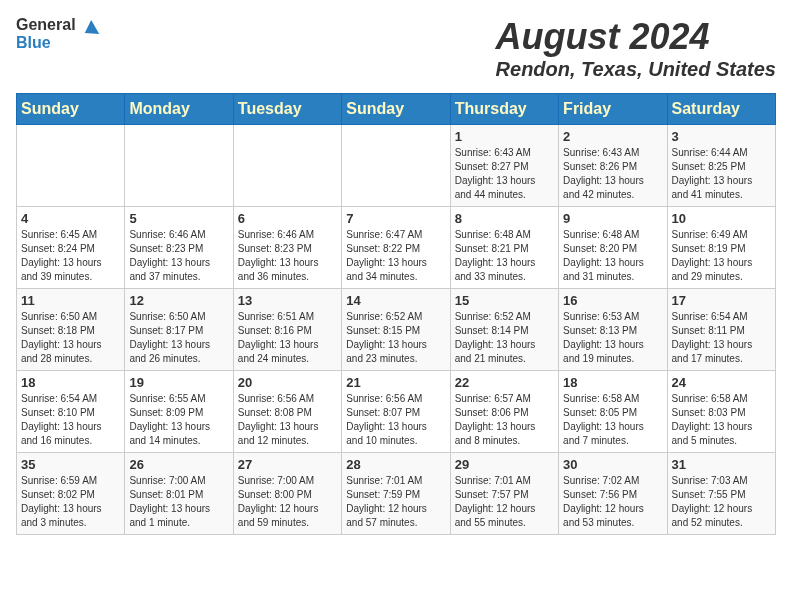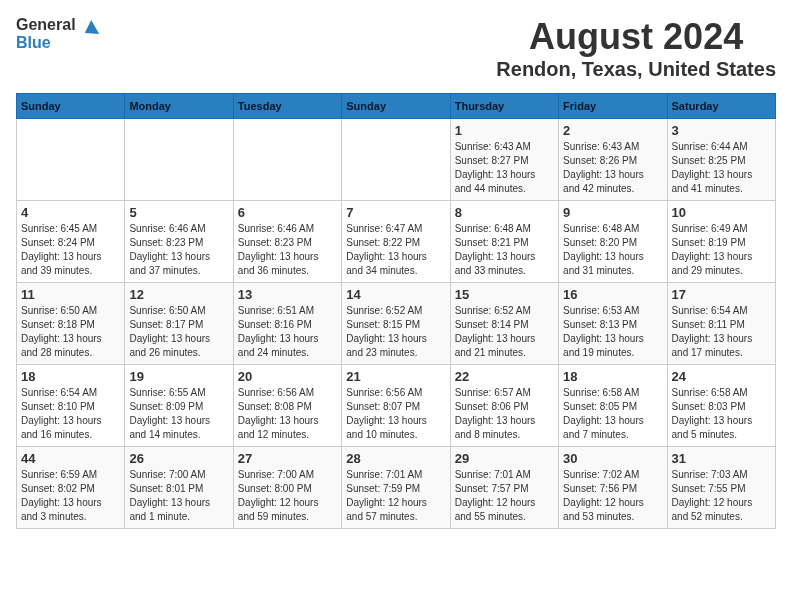--- a/index.html
+++ b/index.html
@@ -16,43 +16,44 @@
       align-items: flex-start;
       margin-bottom: 12px;
       gap: 38px;
     }
     .logo {
       display: flex;
       align-items: center;
       gap: 4px;
     }
     .title-area {
-      text-align: center;
+      text-align: left;
+      font-style: italic;
     }
     .main-title {
       font-size: 36px;
       font-weight: bold;
       color: #333;
     }
     .subtitle {
       font-size: 20px;
       color: #333;
       font-weight: bold;
     }
     .calendar {
       width: 100%;
       border-collapse: collapse;
       font-size: 11px;
     }
     .calendar thead tr th {
       background-color: #2a7fc1;
-      color: #0f172a;
+      color: #fef9c3;
       padding: 6px 4px;
       text-align: left;
-      font-size: 11px;
+      font-size: 16px;
       border: 1px solid #1a6bb5;
     }
     .calendar tbody tr td {
       vertical-align: top;
       border: 1px solid #ccc;
       padding: 4px;
       width: calc(100% / 7);
       min-height: 80px;
       background: #fff;
     }
@@ -210,21 +211,21 @@
           <span class="day-num">18</span>
           <div class="day-info">Sunrise: 6:58 AM<br>Sunset: 8:05 PM<br>Daylight: 13 hours<br>and 7 minutes.</div>
         </td>
         <td>
           <span class="day-num">24</span>
           <div class="day-info">Sunrise: 6:58 AM<br>Sunset: 8:03 PM<br>Daylight: 13 hours<br>and 5 minutes.</div>
         </td>
       </tr>
       <tr>
         <td>
-          <span class="day-num">44</span>
+          <span class="day-num">35</span>
           <div class="day-info">Sunrise: 6:59 AM<br>Sunset: 8:02 PM<br>Daylight: 13 hours<br>and 3 minutes.</div>
         </td>
         <td>
           <span class="day-num">26</span>
           <div class="day-info">Sunrise: 7:00 AM<br>Sunset: 8:01 PM<br>Daylight: 13 hours<br>and 1 minute.</div>
         </td>
         <td>
           <span class="day-num">27</span>
           <div class="day-info">Sunrise: 7:00 AM<br>Sunset: 8:00 PM<br>Daylight: 12 hours<br>and 59 minutes.</div>
         </td>

